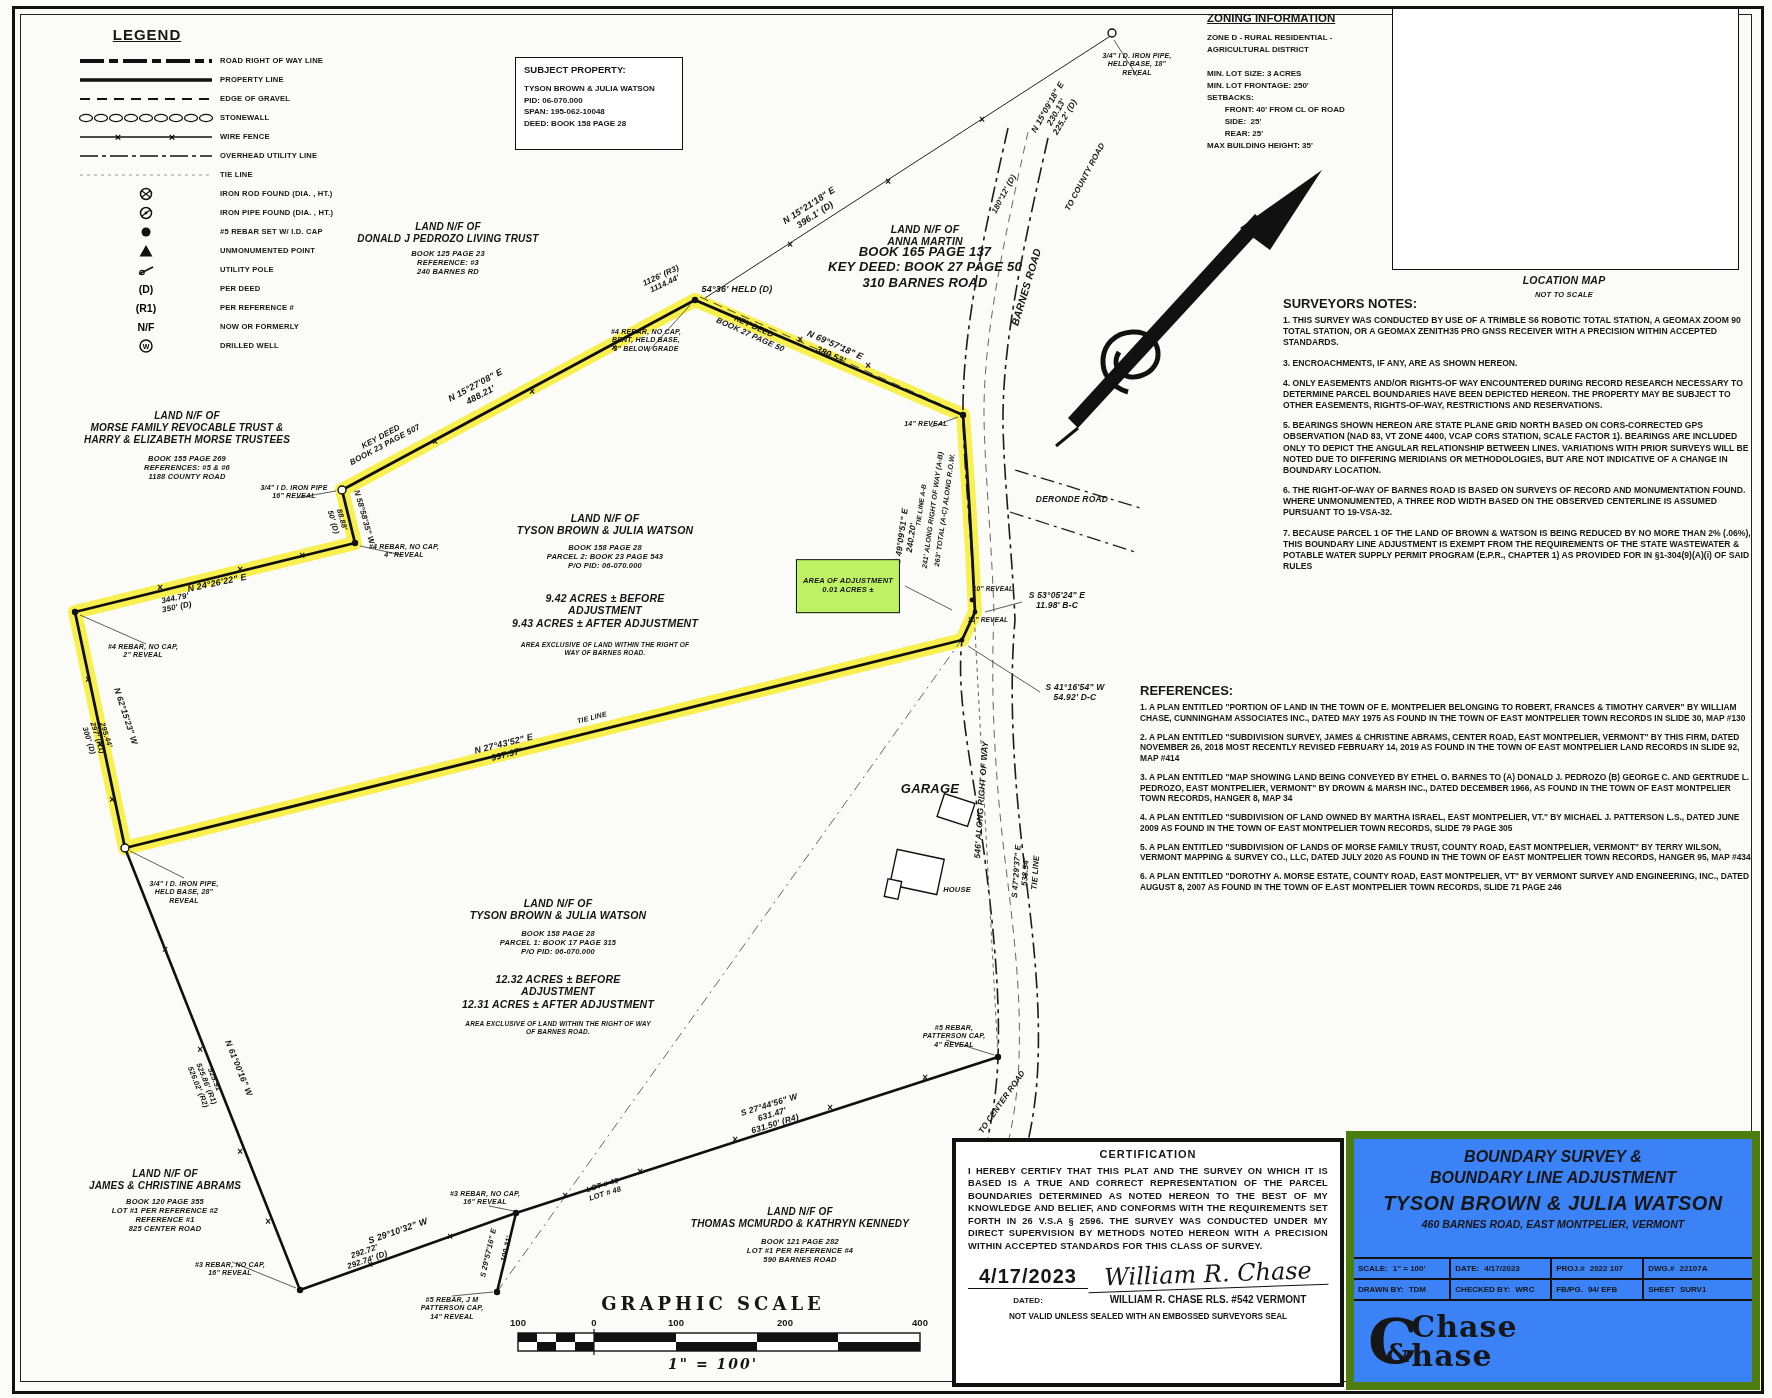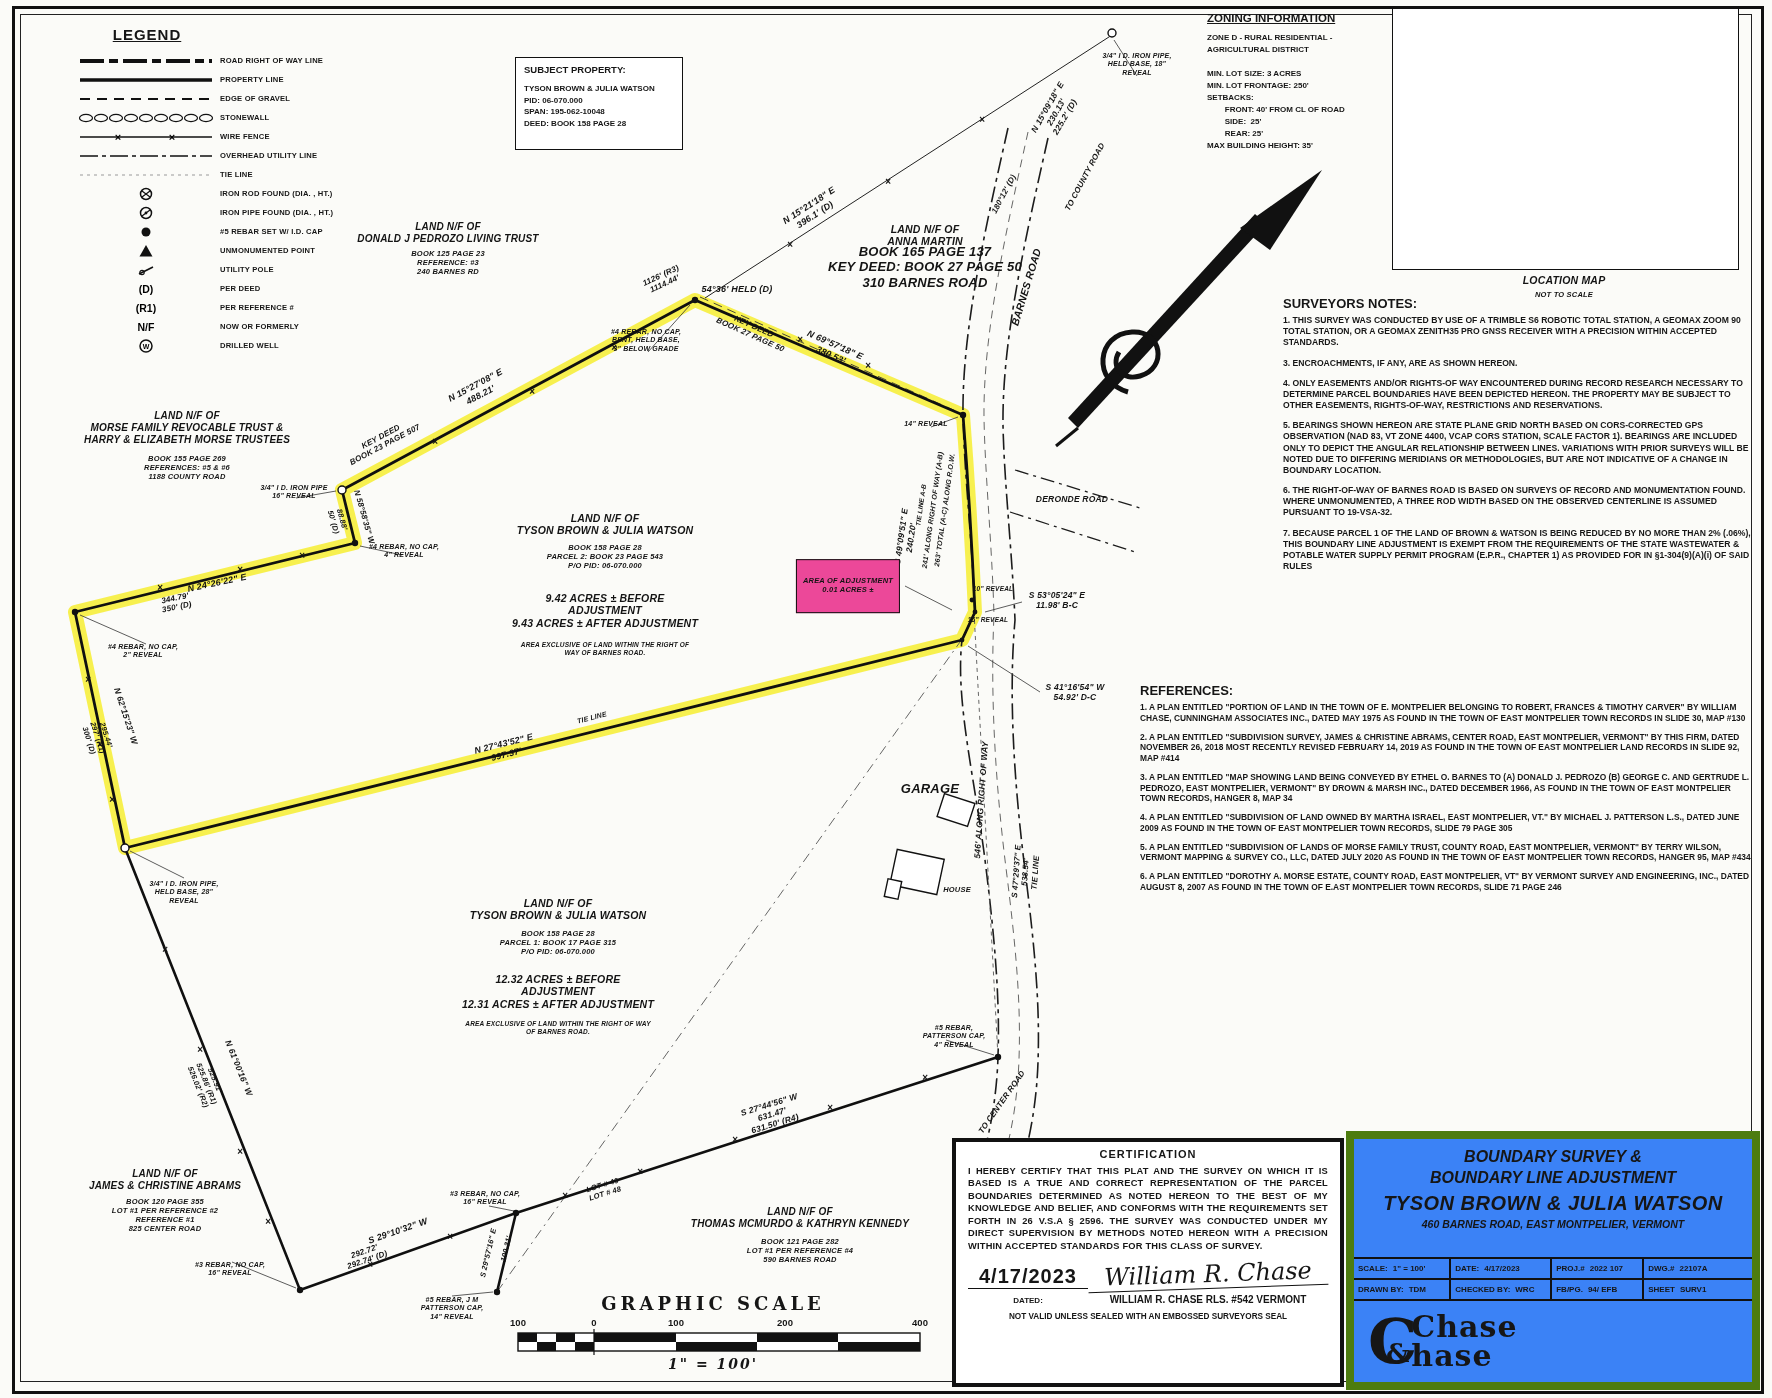--- a/index.html
+++ b/index.html
@@ -4,21 +4,21 @@
 <style>
   html,body{margin:0;padding:0;background:#888;}
   #stage{position:relative;width:1772px;height:1398px;background:#fbfbf8;overflow:hidden;
          font-family:"Liberation Sans",sans-serif;color:#161616;}
   #border-outer{position:absolute;left:12px;top:6px;width:1746px;height:1382px;border:3px solid #111;}
   #border-inner{position:absolute;left:20px;top:14px;width:1730px;height:1366px;border:1px solid #222;}
   svg.lw{position:absolute;left:0;top:0;}
   
   .mlabel{position:absolute;font-weight:bold;font-style:italic;white-space:pre-line;text-align:center;
           line-height:1.18;color:#141414;letter-spacing:.2px;pointer-events:none;}
-  .mlabel.boxed{border:1.2px solid #111;background:#ec4899;padding:17px 6px;white-space:pre-line;}
+  .mlabel.boxed{border:1.2px solid #111;background:#bef264;padding:17px 6px;white-space:pre-line;}
   
   #legend{position:absolute;left:72px;top:26px;width:300px;}
   #legend .lg-title{font-weight:bold;font-size:15px;letter-spacing:1px;text-decoration:underline;text-align:center;width:150px;}
   #legend-items{margin-top:8px;}
   .lg-row{display:flex;align-items:center;height:19px;}
   .lg-sym{width:148px;flex:0 0 148px;display:flex;justify-content:center;}
   .lg-label{font-size:7.6px;font-weight:bold;letter-spacing:.2px;}
   
   #subject-box{position:absolute;left:515px;top:57px;width:168px;height:93px;border:1.6px solid #111;
                padding:6px 8px;box-sizing:border-box;background:#fff;}

